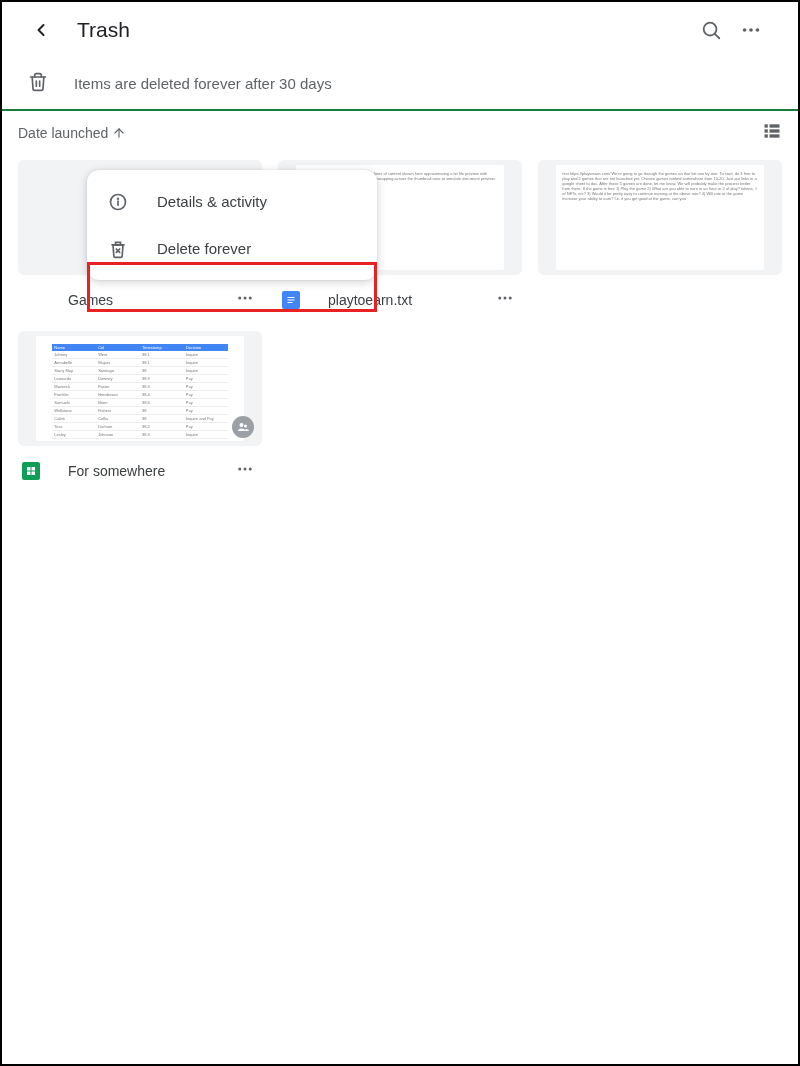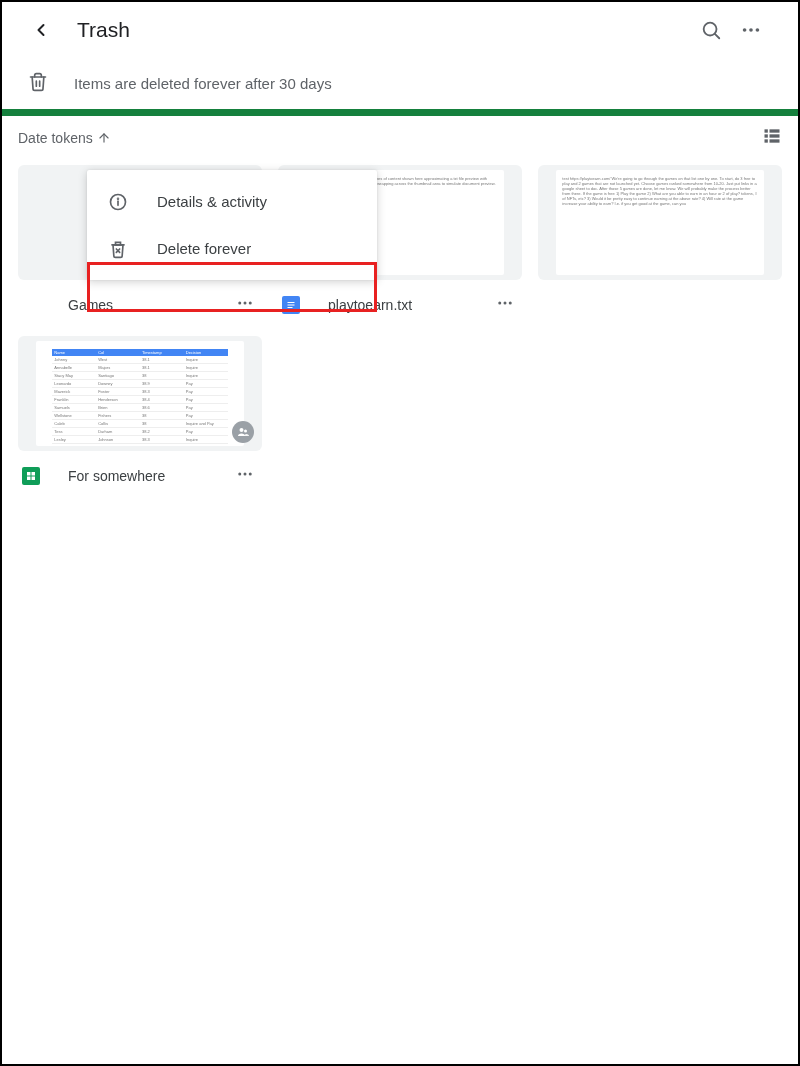--- a/index.html
+++ b/index.html
@@ -17,21 +17,21 @@
     height: 56px;
     padding: 0 27px;
   }
   .back-chevron { width: 24px; height: 24px; display:flex; align-items:center; justify-content:center; color:#202124; cursor:pointer; }
   .title { font-size: 21px; color:#202124; margin-left: 24px; font-weight: 400; }
   .header-spacer { flex: 1; }
   .header-action { width: 40px; height:40px; display:flex; align-items:center; justify-content:center; color:#5f6368; cursor:pointer; }
   .info-bar {
     display:flex; align-items:center;
     padding: 14px 32px 14px 26px;
-    border-bottom: 7px solid #15803d;
+    border-bottom: 2px solid #15803d;
     color:#5f6368;
     font-size: 15px;
   }
   .info-bar .trash-icon { margin-right: 26px; color:#5f6368; }
   .sort-row {
     display:flex; align-items:center;
     padding: 10px 16px 6px 16px;
     font-size: 14px;
     color:#5f6368;
   }
@@ -73,21 +73,21 @@
   .file-icon { width:18px; height:18px; border-radius:2px; display:flex; align-items:center; justify-content:center; flex-shrink:0; }
   .file-name { font-size: 14px; color:#3c4043; margin-left: 28px; flex:1; white-space:nowrap; overflow:hidden; text-overflow:ellipsis; }
   .more-dots { color:#5f6368; cursor:pointer; padding:4px; }
 
   .context-menu {
     position: absolute;
     top: 168px;
     left: 85px;
     width: 290px;
     background: #fff;
-    border-radius: 2px;
+    border-radius: 12px;
     box-shadow: 0 2px 10px rgba(0,0,0,0.18), 0 0 2px rgba(0,0,0,0.1);
     padding: 8px 0;
     z-index: 10;
   }
   .menu-item {
     display:flex; align-items:center;
     height: 47px;
     padding: 0 20px;
     cursor:pointer;
     color:#3c4043;
@@ -153,21 +153,21 @@
         <path d="M19 6l-1 14a2 2 0 0 1-2 2H8a2 2 0 0 1-2-2L5 6"></path>
         <path d="M10 11v6M14 11v6"></path>
         <path d="M8 6V4a2 2 0 0 1 2-2h4a2 2 0 0 1 2 2v2"></path>
       </svg>
   </span>
   <span>Items are deleted forever after 30 days</span>
 </div>
 
 <div class="sort-row">
   <div class="sort-label">
-    <span>Date tokens</span>
+    <span>Date launched</span>
     <svg width="14" height="14" viewBox="0 0 24 24" fill="none" stroke="currentColor" stroke-width="2" stroke-linecap="round" stroke-linejoin="round">
         <line x1="12" y1="19" x2="12" y2="5"></line>
         <polyline points="5 12 12 5 19 12"></polyline>
       </svg>
   </div>
   <div class="view-toggle">
     <svg width="20" height="20" viewBox="0 0 24 24" fill="currentColor">
         <rect x="3" y="4" width="4" height="4"></rect>
         <rect x="9" y="4" width="12" height="4"></rect>
         <rect x="3" y="10" width="4" height="4"></rect>

